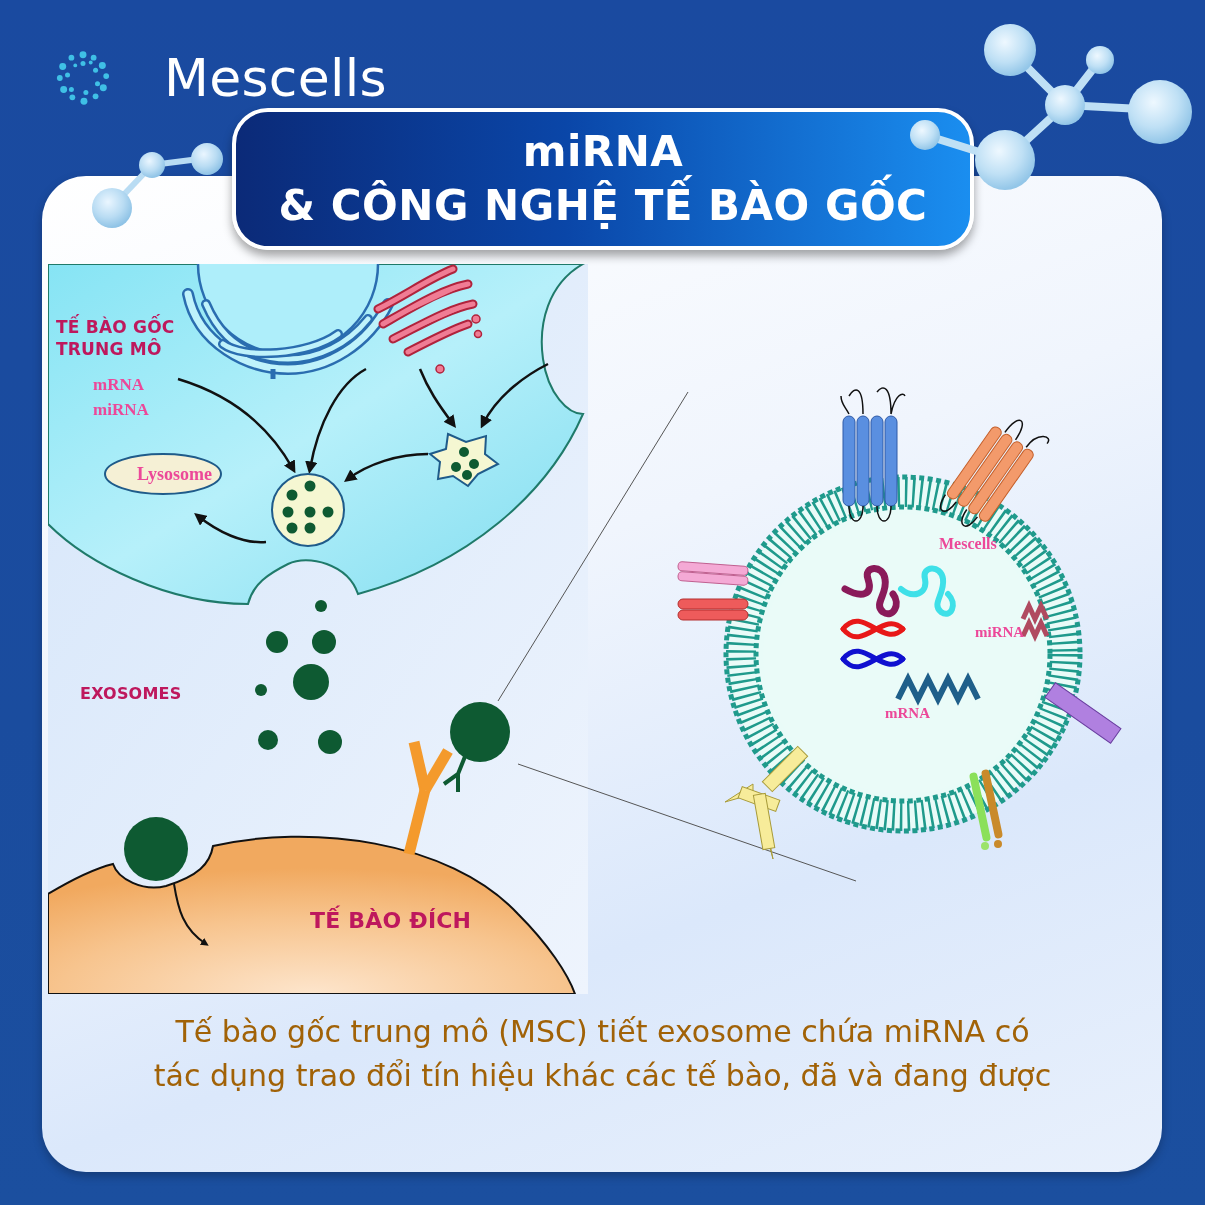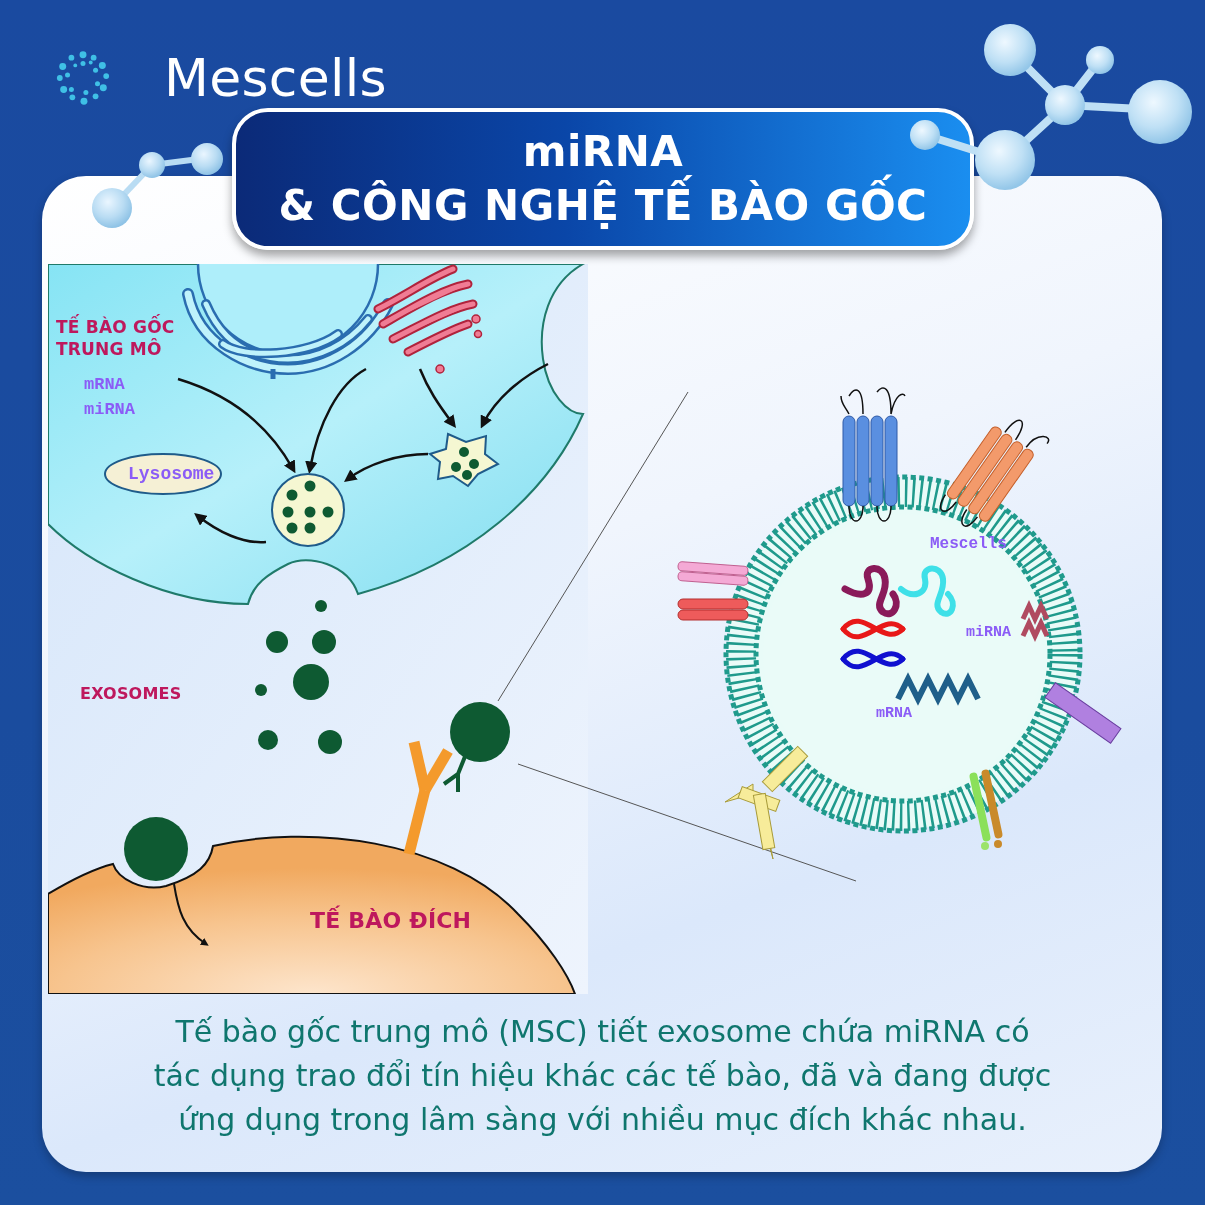--- a/index.html
+++ b/index.html
@@ -40,25 +40,25 @@
   }
   .diagram {
     position: absolute; left: 48px; top: 264px; width: 1110px; height: 730px;
   }
   .diagram svg { position: absolute; left: 0; top: 0; }
   .lbl {
     position: absolute; font-weight: 700; color: #be185d;
     font-family: "DejaVu Sans", sans-serif; letter-spacing: 0.2px;
   }
   .lbl-serif {
-    position: absolute; font-family: Liberation Mono, monospace; font-weight: 700; color: #8b5cf6;
+    position: absolute; font-family: Liberation Serif, serif; font-weight: 700; color: #ec4899; margin-left: 9px;
   }
   .caption {
     position: absolute; left: 100px; top: 1010px; width: 1005px;
-    text-align: center; color: #0f766e;
+    text-align: center; color: #a16207;
     font-size: 30px; line-height: 44px;
     font-family: "DejaVu Sans", sans-serif; font-weight: 400;
   }
   .caption span { display: block; }
   .molecule { position: absolute; z-index: 4; }
 </style>
 </head>
 <body>
 
 <div class="brand">
@@ -336,14 +336,13 @@
   <div class="lbl" style="left:32px;top:420px;font-size:16px;">EXOSOMES</div>
   <div class="lbl" style="left:262px;top:644px;font-size:22px;">TẾ BÀO ĐÍCH</div>
   <div class="lbl-serif" style="left:882px;top:271px;font-size:16px;">Mescells</div>
   <div class="lbl-serif" style="left:918px;top:360px;font-size:15px;">miRNA</div>
   <div class="lbl-serif" style="left:828px;top:441px;font-size:15px;">mRNA</div>
 </div>
 
 <div class="caption">
   <span>Tế bào gốc trung mô (MSC) tiết exosome chứa miRNA có</span>
   <span>tác dụng trao đổi tín hiệu khác các tế bào, đã và đang được</span>
-  <span>ứng dụng trong lâm sàng với nhiều mục đích khác nhau.</span>
 </div>
 
 </body></html>

